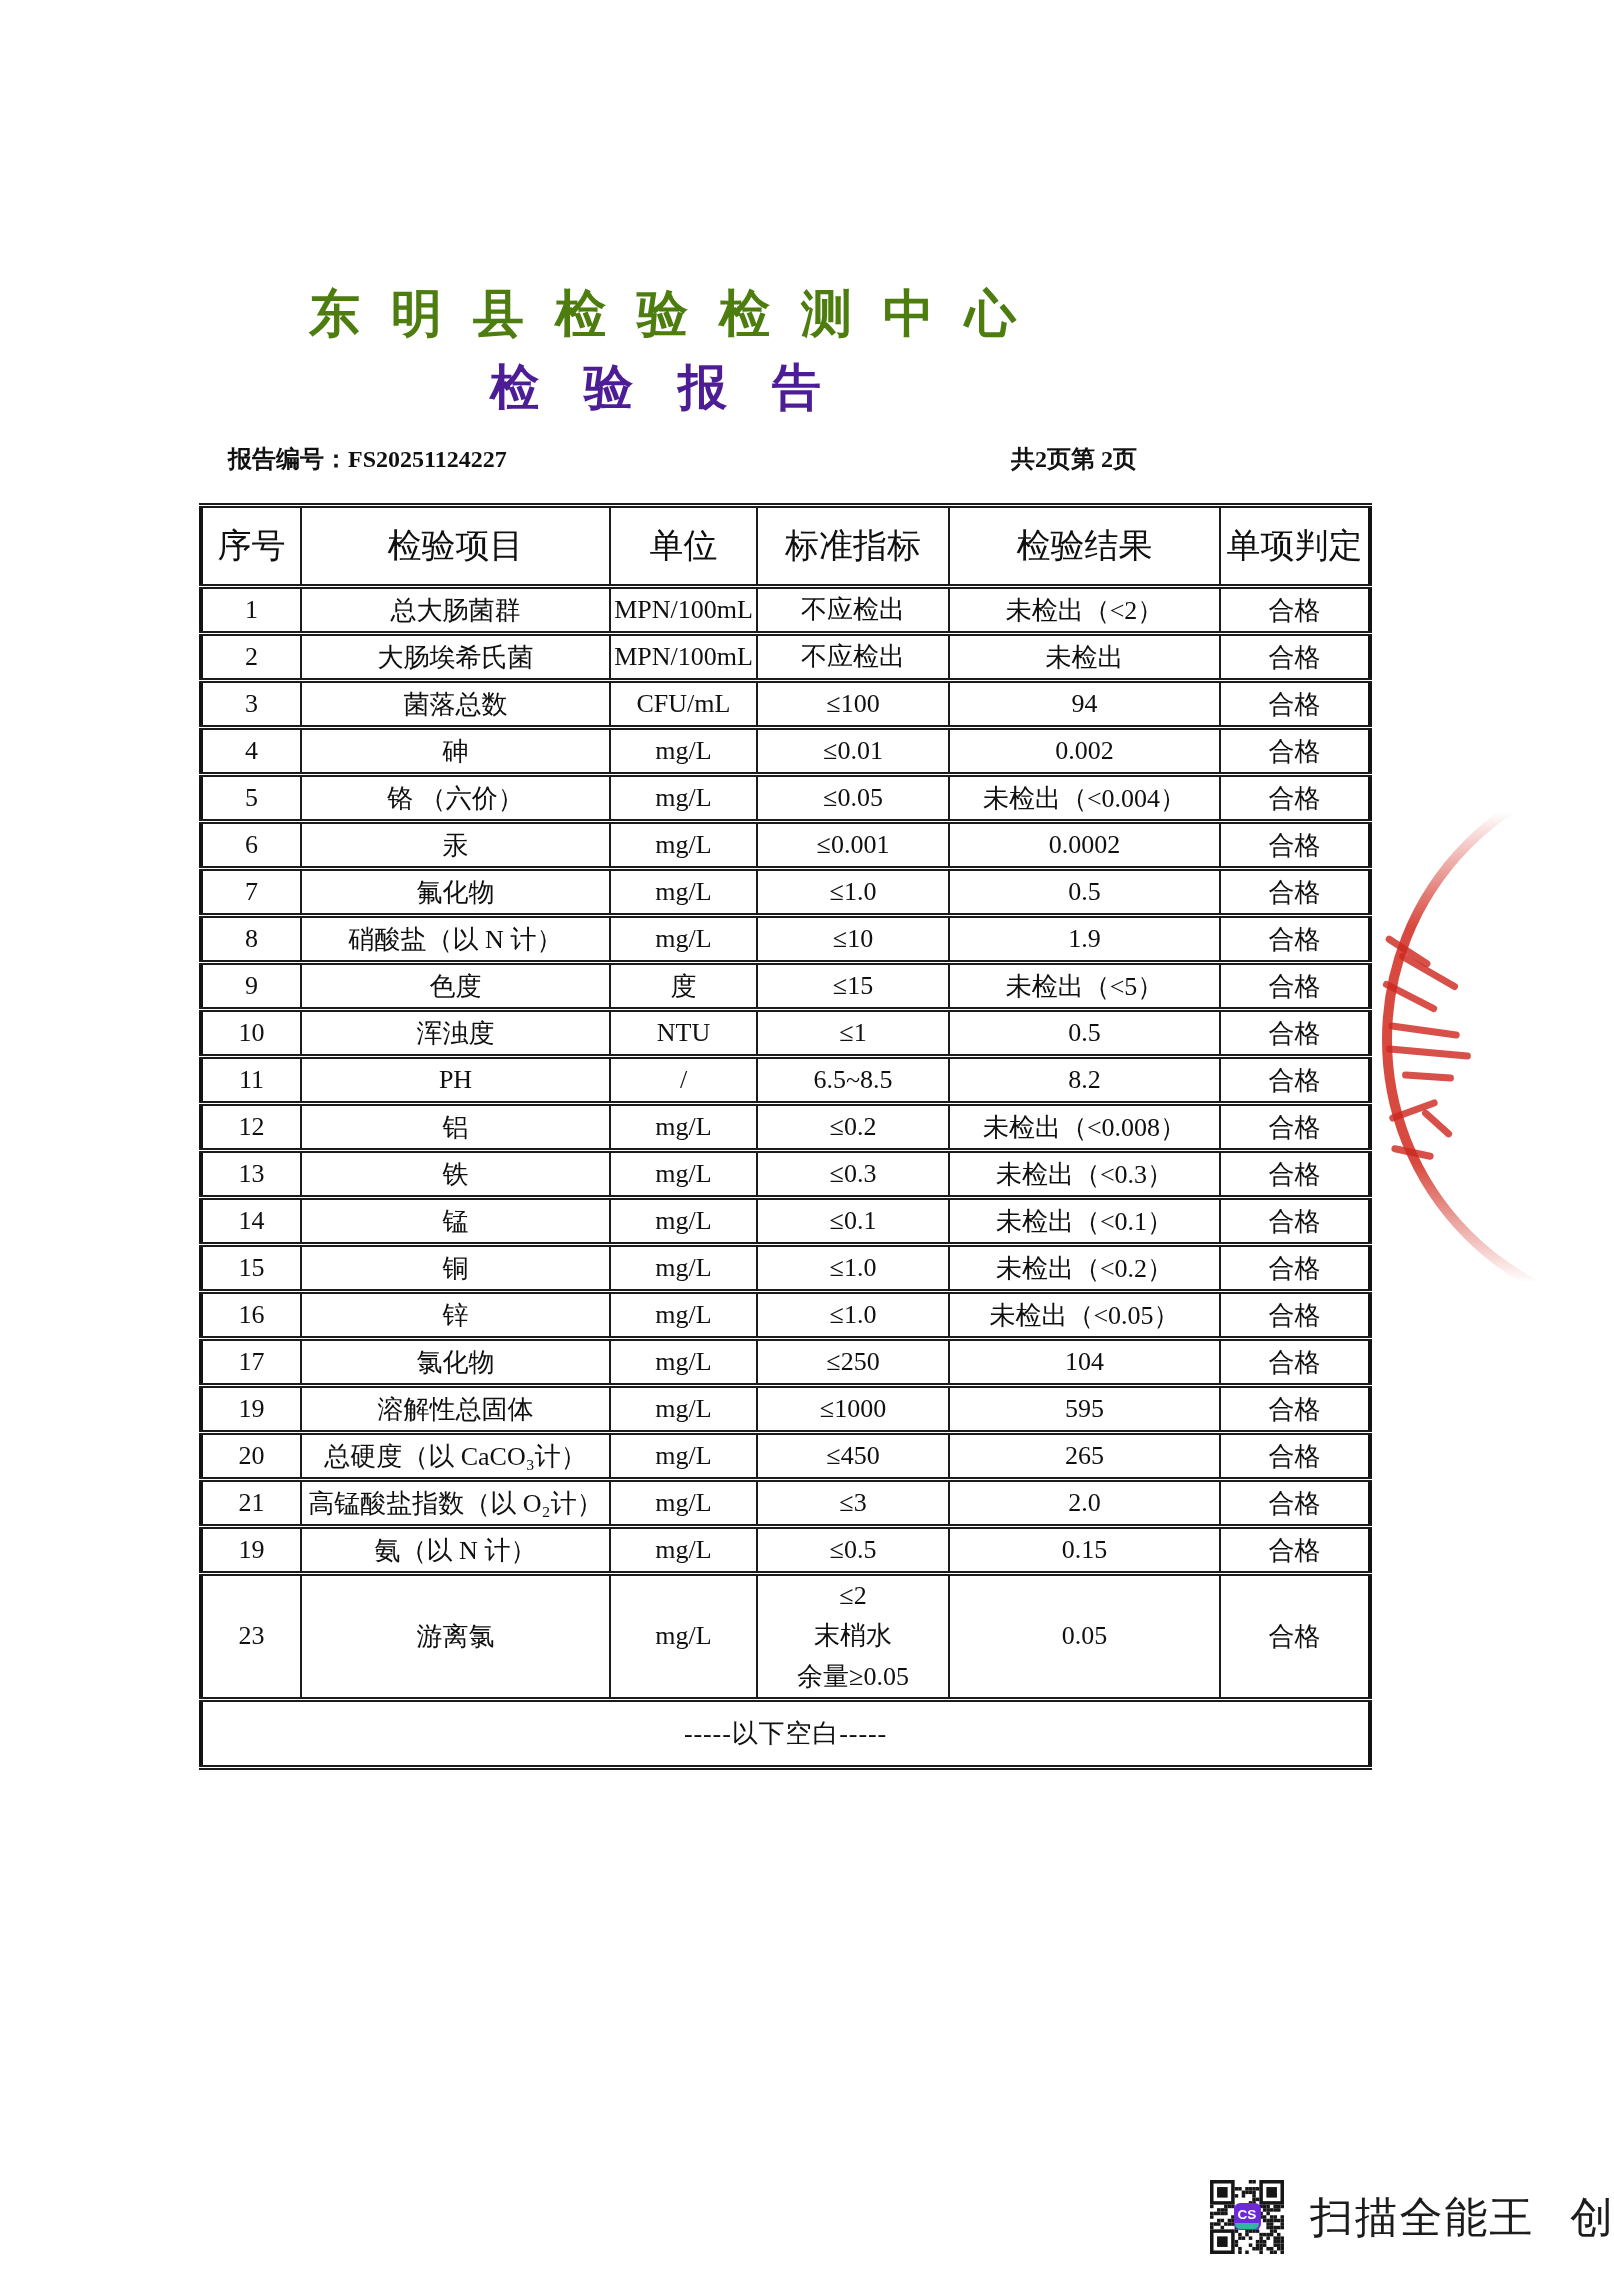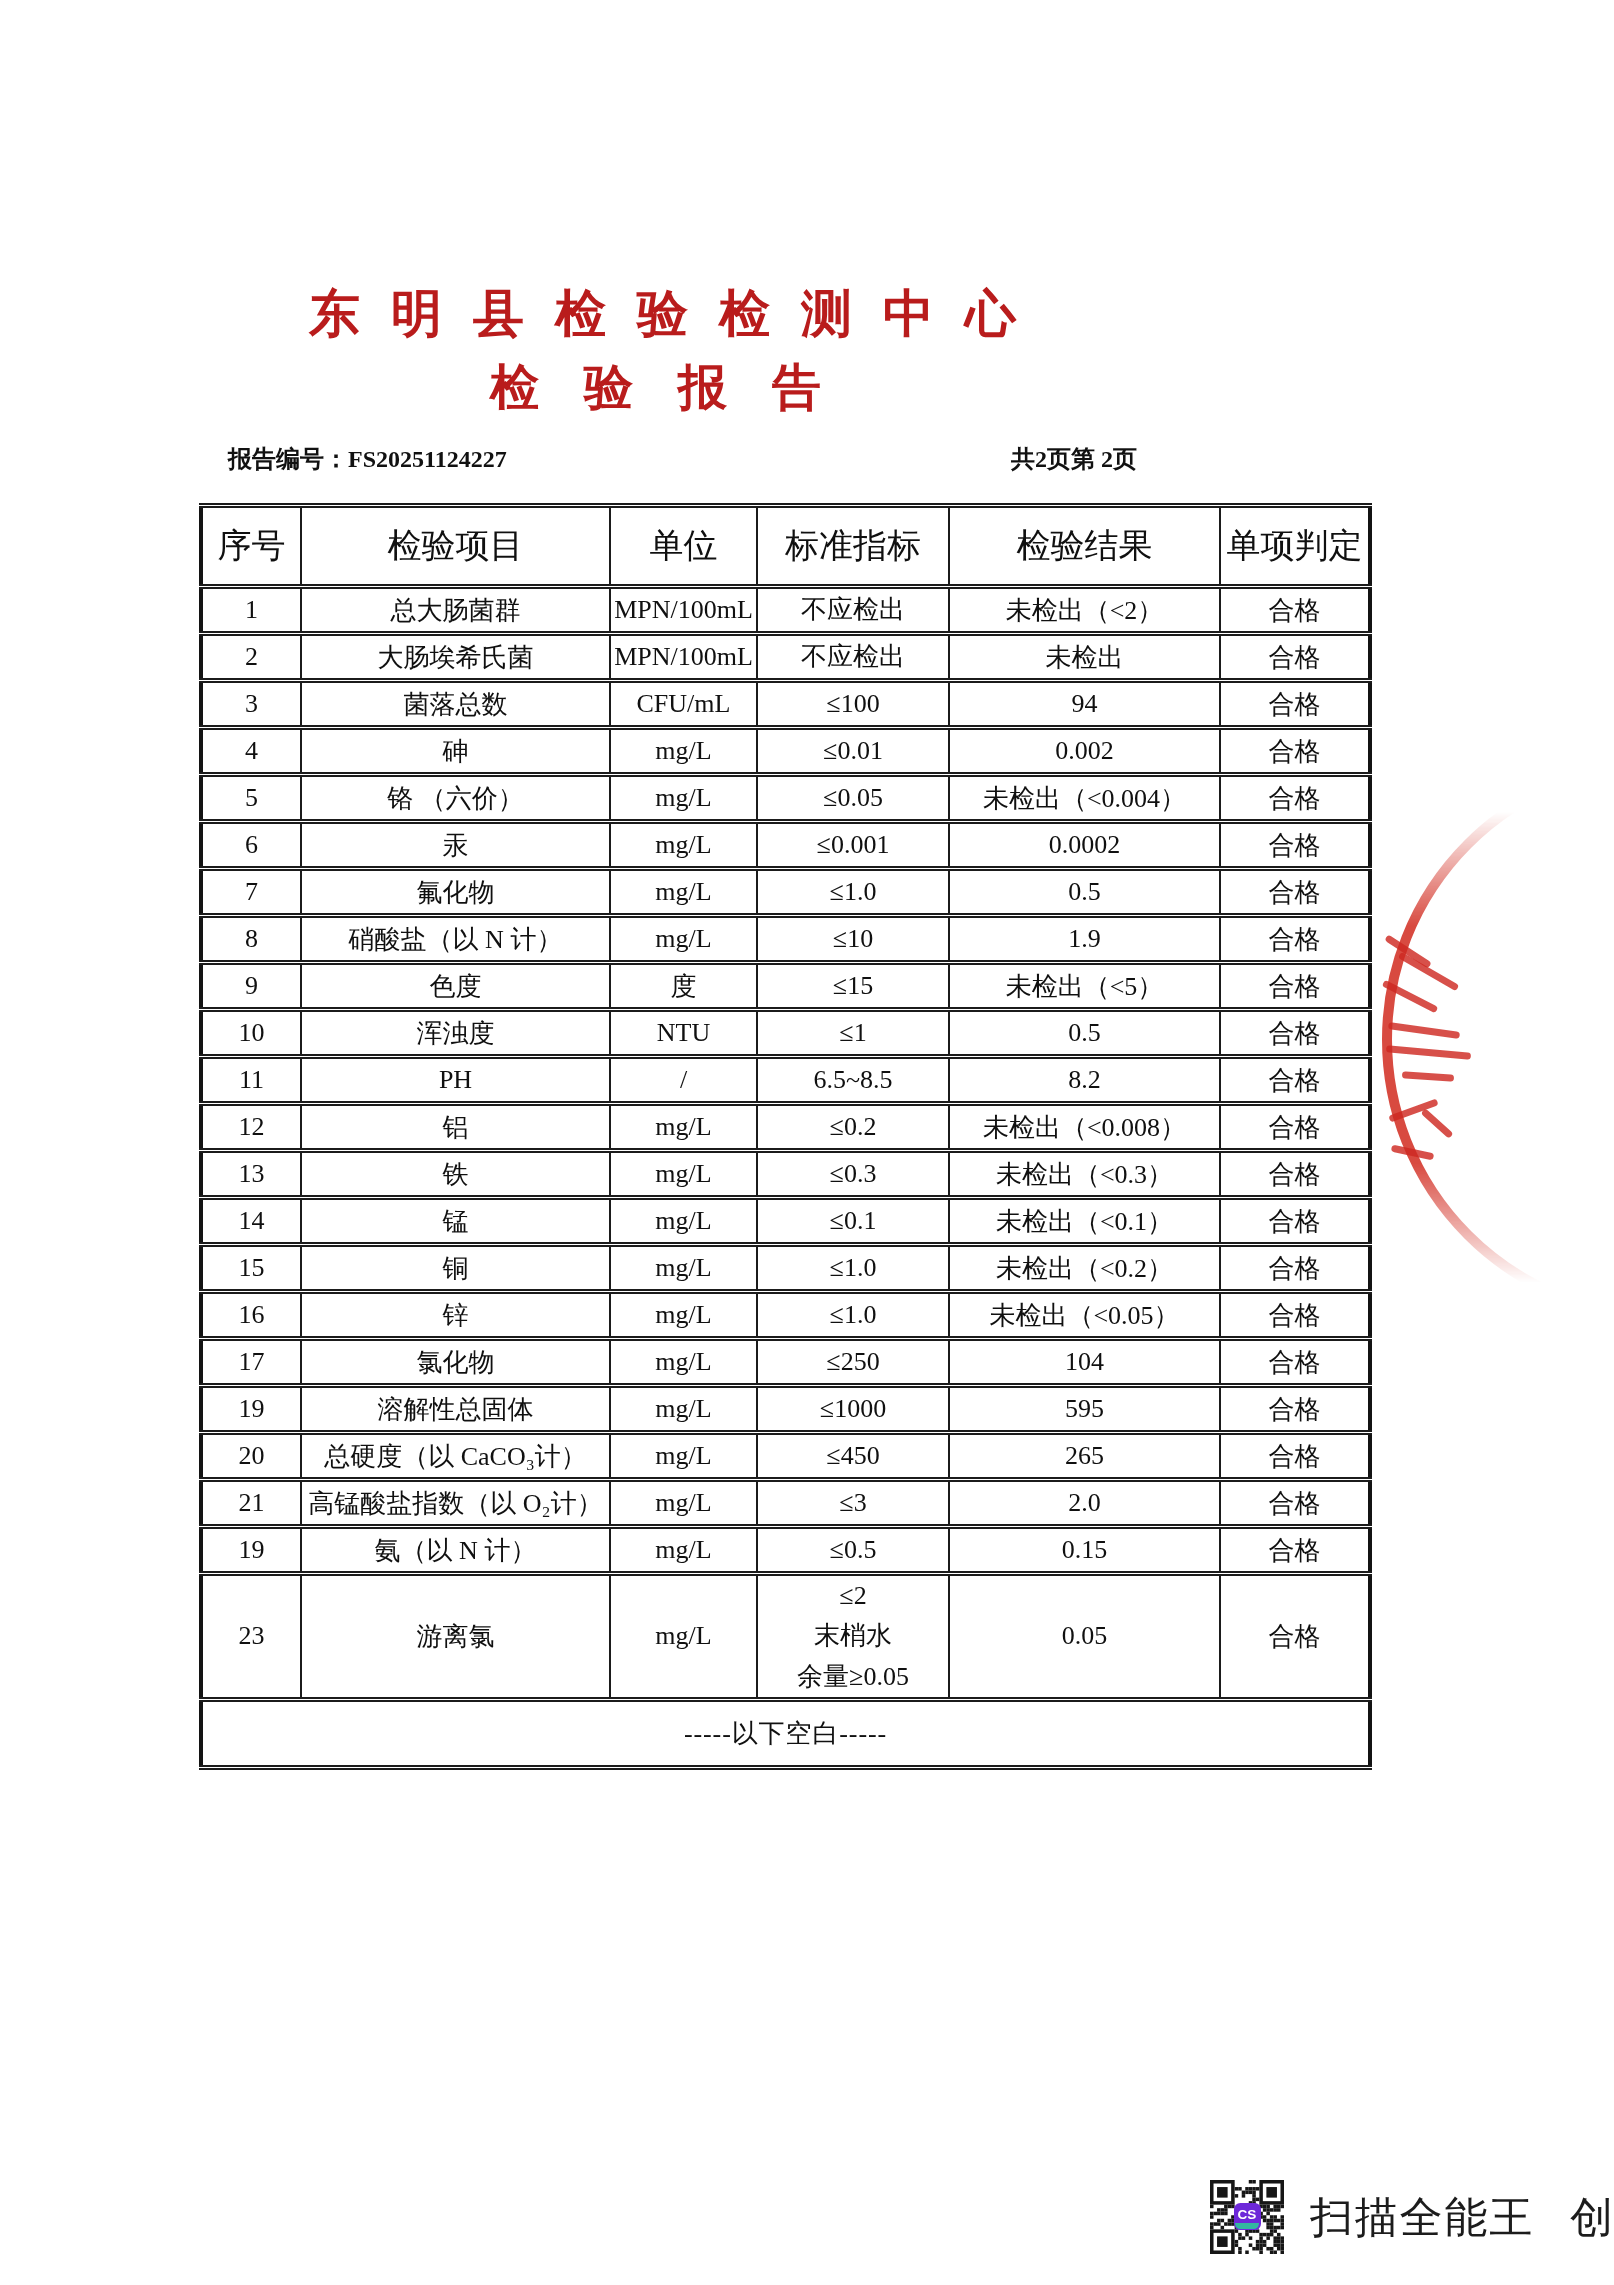--- a/index.html
+++ b/index.html
@@ -5,26 +5,26 @@
   html,body{margin:0;padding:0;background:#e8e8e8;}
   .page{
     position:relative; width:1615px; height:2285px; background:#ffffff;
     font-family:"Liberation Serif","DejaVu Serif",serif; color:#111;
     overflow:hidden; margin:0 auto;
   }
   
   .org-title{
     position:absolute; top:280px; left:63px; width:1230px;
     text-align:center; font-size:51px; font-weight:bold;
-    letter-spacing:31px; white-space:nowrap; color:#b91c1c;
+    letter-spacing:31px; white-space:nowrap; color:#4d7c0f;
   }
   .doc-title{
     position:absolute; top:355px; left:63px; width:1230px;
     text-align:center; font-size:49px; font-weight:bold;
-    letter-spacing:45px; white-space:nowrap; color:#b91c1c;
+    letter-spacing:45px; white-space:nowrap; color:#4c1d95;
   }
   
   .meta{position:absolute; top:443px; font-size:24px; font-weight:bold; white-space:nowrap;}
   .meta-report{left:228px;}
   .meta-page{left:1011px;}
   
   table.report{
     position:absolute; left:199px; top:503px;
     border-collapse:collapse; table-layout:fixed;
     border:4.5px solid #131313;

